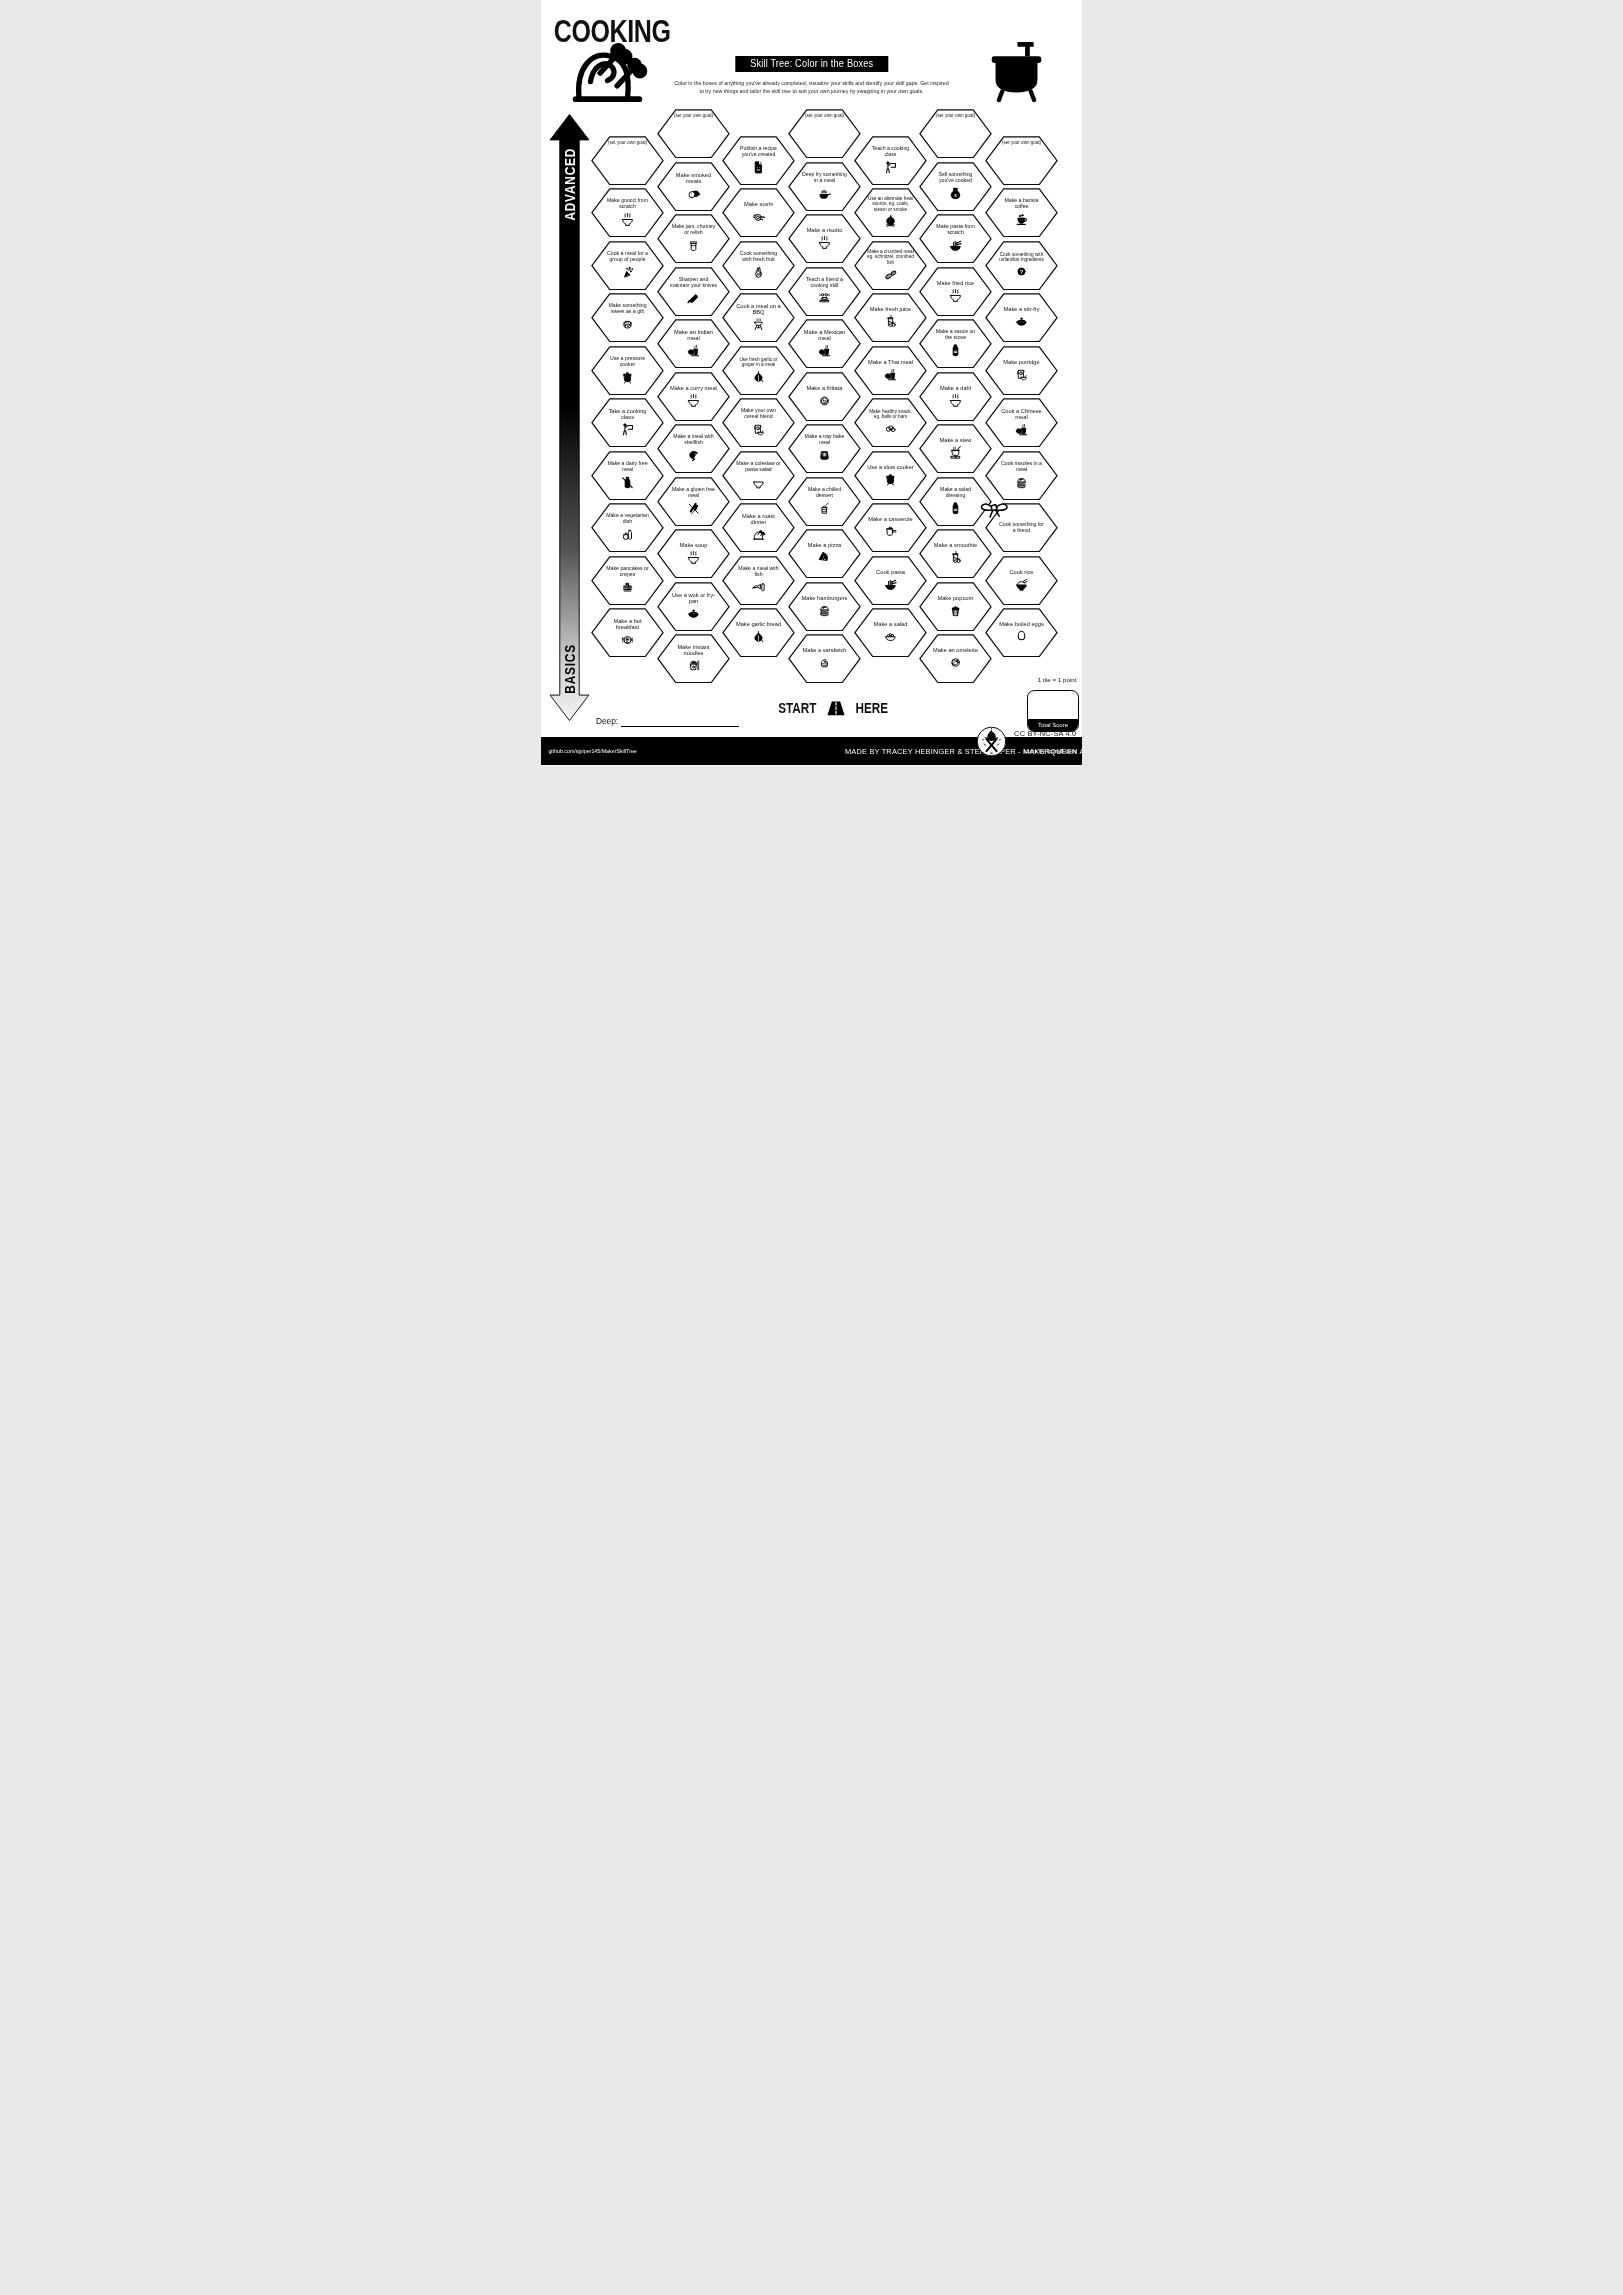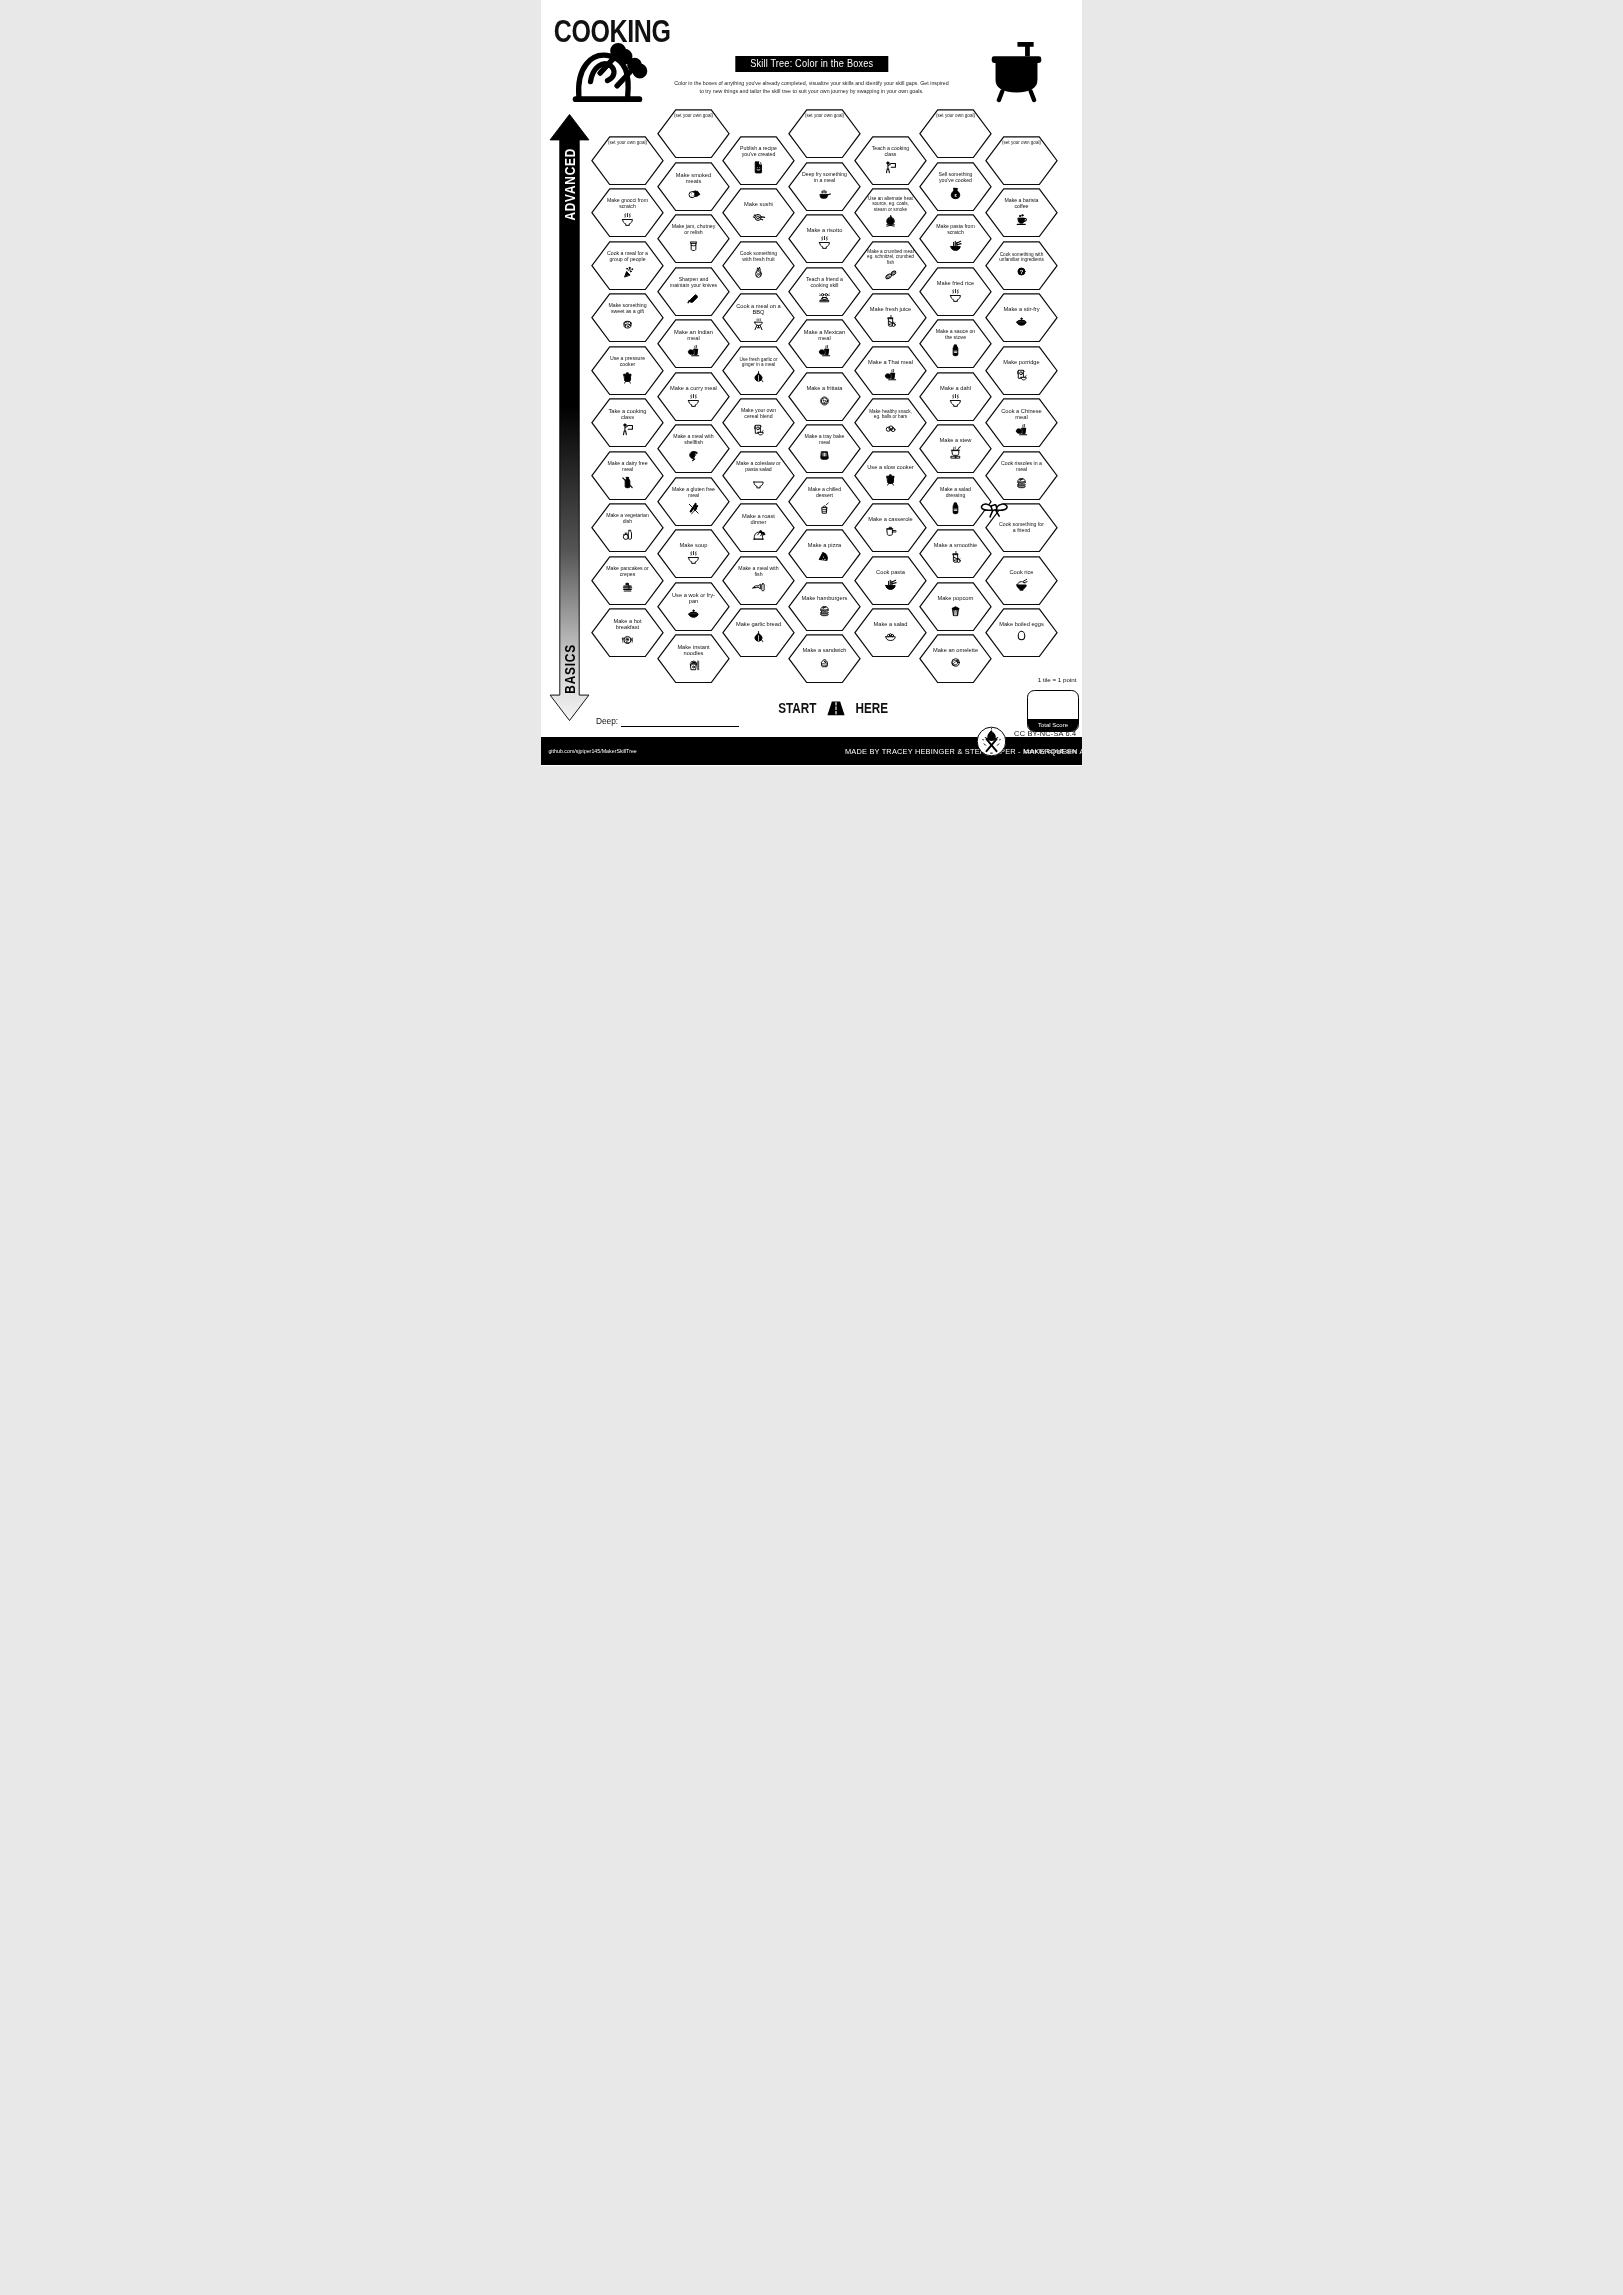--- a/index.html
+++ b/index.html
@@ -1219,21 +1219,21 @@
 
   <div class="abs tile-note" style="right:5.6px;top:676px">1 tile = 1 point</div>
   <div class="abs score-box" style="left:486px;top:690px;width:50px;height:40px">
     <div class="score-space"></div>
     <div class="score-bar">Total Score</div>
   </div>
 
   <svg class="abs icn" style="left:435px;top:726px;width:31px;height:31px;z-index:3" viewBox="0 0 68 68" width="31" height="31">
       <use href="#i-mq-logo"></use>
     </svg>
-  <div class="abs license" style="right:5.6px;top:729px">CC BY-NC-SA 6.4</div>
+  <div class="abs license" style="right:5.6px;top:729px">CC BY-NC-SA 4.0</div>
 
   <div class="abs footer-bar">
     <div class="f-left">github.com/sjpiper145/MakerSkillTree</div>
     <div class="f-center">MADE BY TRACEY HEBINGER &amp; STEPH PIPER  -  MAKERQUEEN AU</div>
     <div class="f-right">Icons by Icons8.com</div>
   </div>
 
 </div>
 
 

